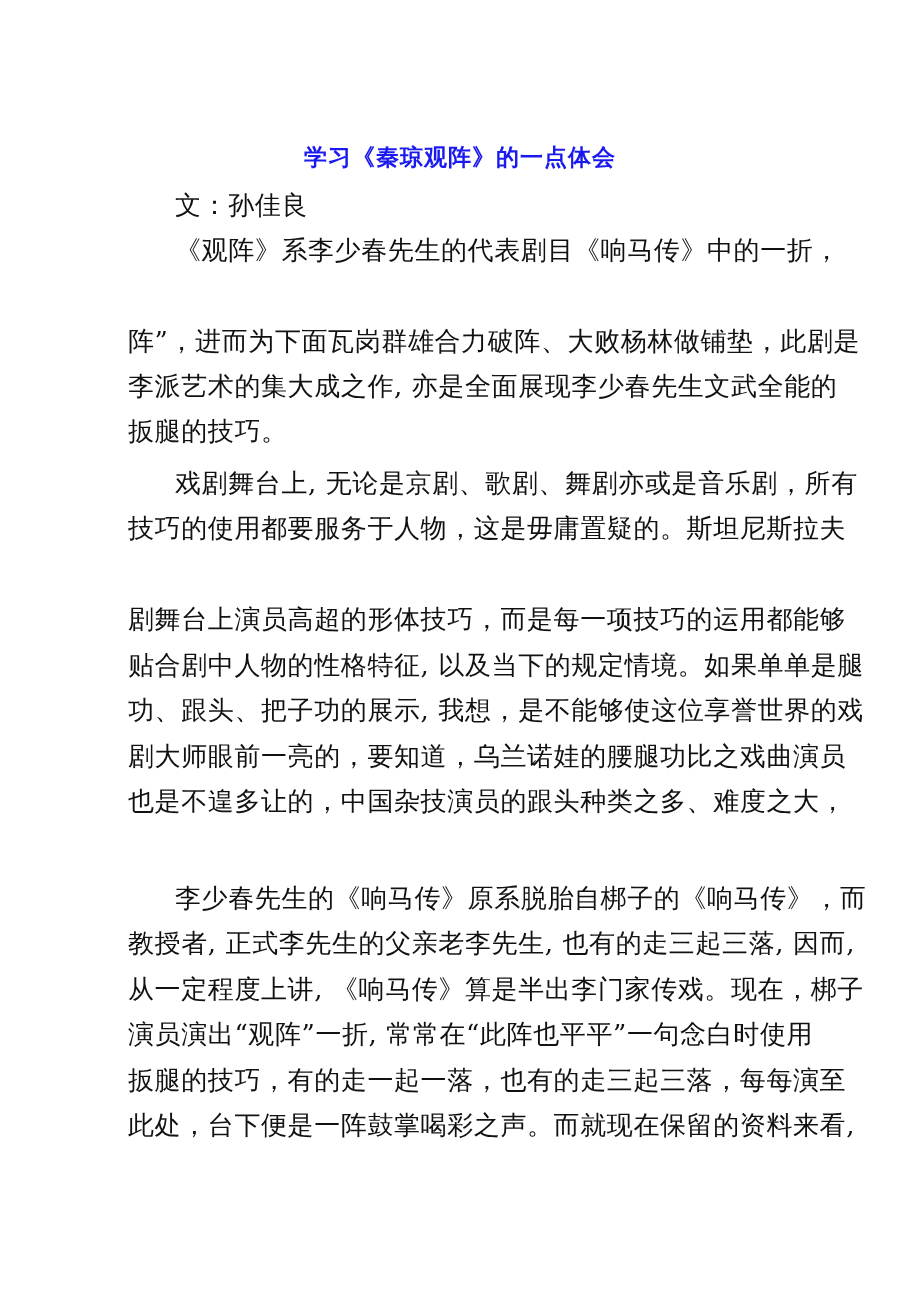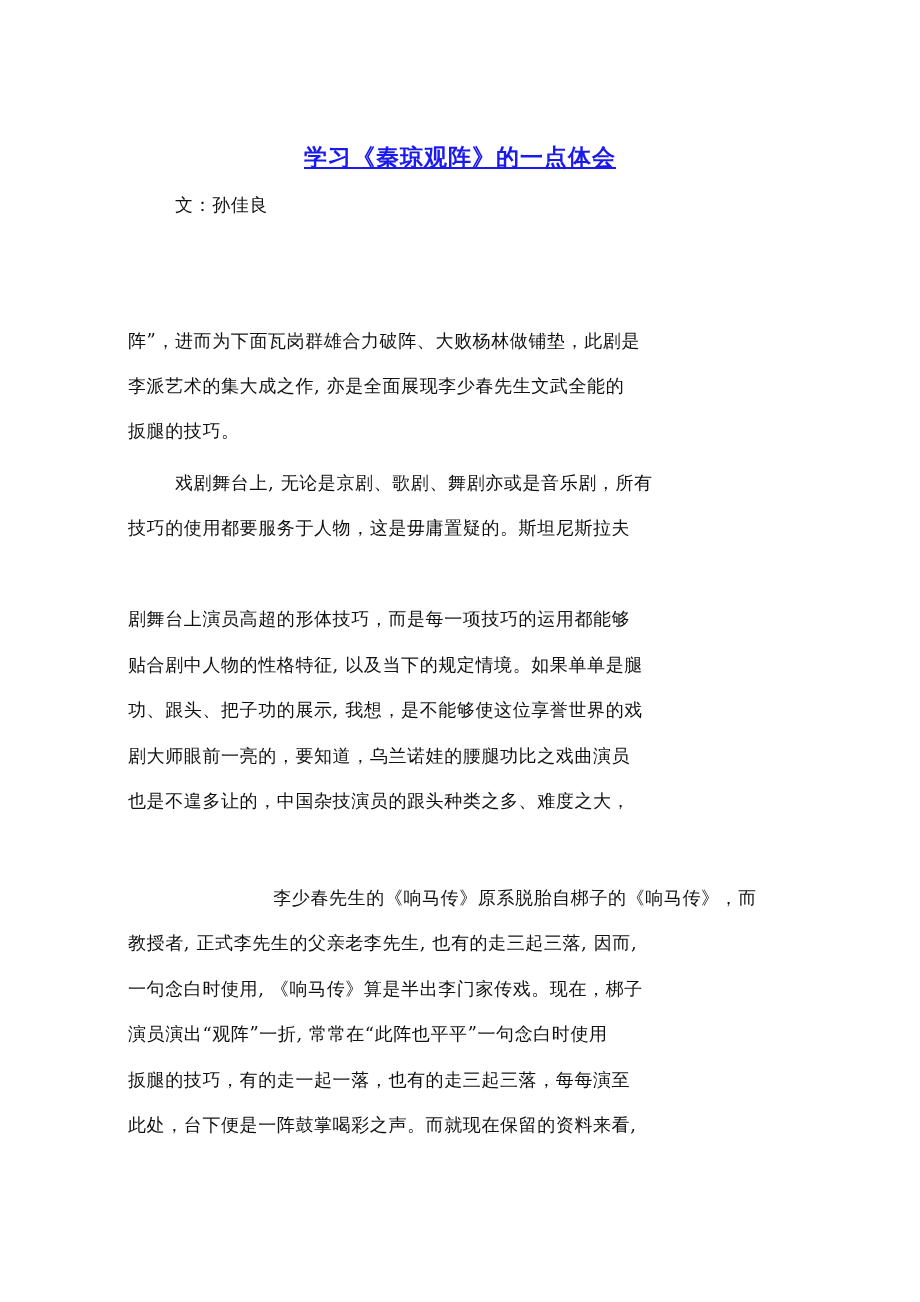--- a/index.html
+++ b/index.html
@@ -27,53 +27,53 @@
       left: 0;
       top: 140px;
       width: 920px;
       text-align: center;
       font-family: "DejaVu Sans", "Liberation Sans", sans-serif;
       font-weight: bold;
       font-size: 23px;
       color: #1a1aee;
       letter-spacing: 1px;
       line-height: 34px;
-      text-decoration: underline;
     }
     .line {
       position: absolute;
       left: 128px;
       width: 680px;
-      font-size: 18px;
+      font-size: 26px;
       line-height: 36px;
       white-space: nowrap;
       letter-spacing: 0.6px;
       color: #111;
     }
     .indent { left: 175px; }
   </style>
 </head>
 <body>
 
 <div class="page">
   <div class="title">学习《秦琼观阵》的一点体会</div>
 
   <div class="line indent" style="top:187px;">文：孙佳良</div>
 
+  <div class="line indent" style="top:232px;">《观阵》系李少春先生的代表剧目《响马传》中的一折，</div>
   <div class="line" style="top:323px;">阵”，进而为下面瓦岗群雄合力破阵、大败杨林做铺垫，此剧是</div>
   <div class="line" style="top:368px;">李派艺术的集大成之作, 亦是全面展现李少春先生文武全能的</div>
   <div class="line" style="top:413px;">扳腿的技巧。</div>
 
   <div class="line indent" style="top:465px;">戏剧舞台上, 无论是京剧、歌剧、舞剧亦或是音乐剧，所有</div>
   <div class="line" style="top:510px;">技巧的使用都要服务于人物，这是毋庸置疑的。斯坦尼斯拉夫</div>
   <div class="line" style="top:601px;">剧舞台上演员高超的形体技巧，而是每一项技巧的运用都能够</div>
   <div class="line" style="top:647px;">贴合剧中人物的性格特征, 以及当下的规定情境。如果单单是腿</div>
   <div class="line" style="top:692px;">功、跟头、把子功的展示, 我想，是不能够使这位享誉世界的戏</div>
   <div class="line" style="top:738px;">剧大师眼前一亮的，要知道，乌兰诺娃的腰腿功比之戏曲演员</div>
   <div class="line" style="top:783px;">也是不遑多让的，中国杂技演员的跟头种类之多、难度之大，</div>
 
   <div class="line indent" style="top:880px;text-align:center;">李少春先生的《响马传》原系脱胎自梆子的《响马传》，而</div>
   <div class="line" style="top:925px;">教授者, 正式李先生的父亲老李先生, 也有的走三起三落, 因而,</div>
-  <div class="line" style="top:971px;">一句念白时使用, 《响马传》算是半出李门家传戏。现在，梆子</div>
+  <div class="line" style="top:971px;">从一定程度上讲, 《响马传》算是半出李门家传戏。现在，梆子</div>
   <div class="line" style="top:1016px;">演员演出“观阵”一折, 常常在“此阵也平平”一句念白时使用</div>
   <div class="line" style="top:1062px;">扳腿的技巧，有的走一起一落，也有的走三起三落，每每演至</div>
   <div class="line" style="top:1107px;">此处，台下便是一阵鼓掌喝彩之声。而就现在保留的资料来看,</div>
 </div>
 
 </body></html>

